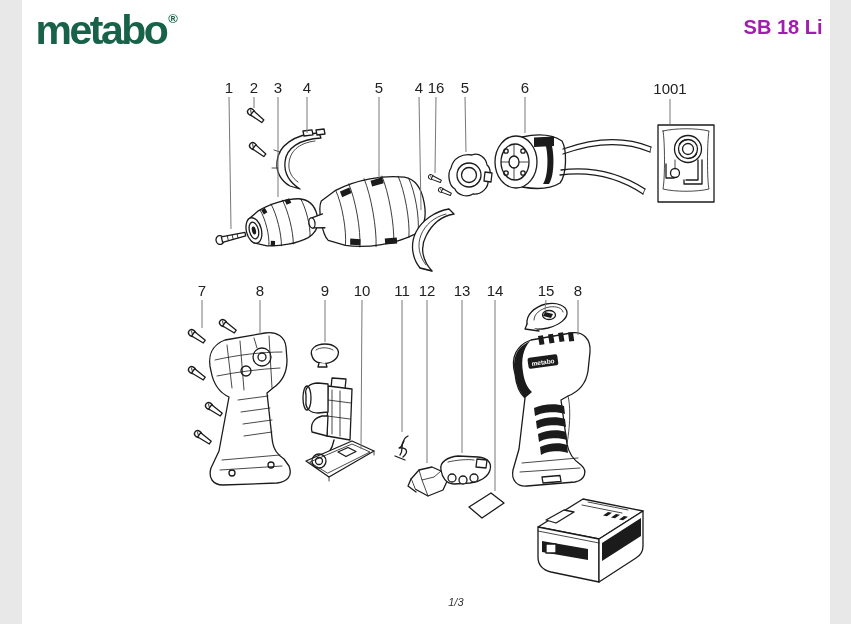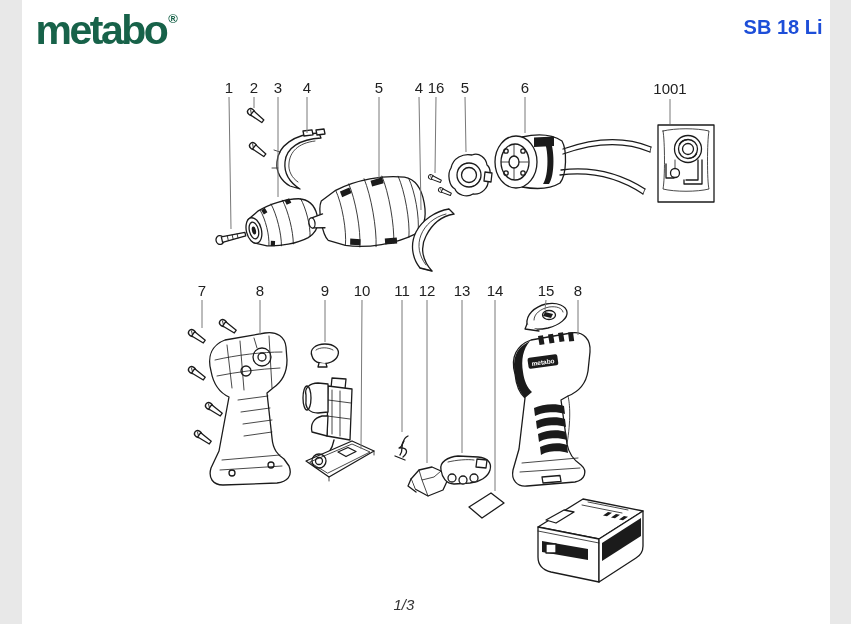--- a/index.html
+++ b/index.html
@@ -15,25 +15,25 @@
     position:absolute;left:14px;top:10px;
     font-weight:bold;font-size:41px;letter-spacing:-2.5px;
     line-height:1;
   }
   .logo .reg{
     font-size:13px;letter-spacing:0;
     vertical-align:super;position:relative;top:-6px;left:2px;
   }
   .model-title{
     position:absolute;right:7px;top:16px;
-    font-weight:bold;font-size:20px;color:#1d4ed8;
+    font-weight:bold;font-size:20px;color:#a21caf;
   }
   .footer-page{
     position:absolute;left:372px;top:596px;width:70px;
-    text-align:left;font-style:italic;font-size:15px;color:#333;
+    text-align:right;font-style:italic;font-size:11px;color:#333;
   }
   svg .ol{fill:none;stroke:#1b1b1b;stroke-width:1.3;stroke-linejoin:round;stroke-linecap:round;}
   svg .olw{fill:#ffffff;stroke:#1b1b1b;stroke-width:1.3;stroke-linejoin:round;stroke-linecap:round;}
   svg .thin{fill:none;stroke:#1b1b1b;stroke-width:0.8;stroke-linejoin:round;stroke-linecap:round;}
   svg .dk{fill:#1b1b1b;stroke:none;}
   svg .leader{stroke:#787878;stroke-width:1;}
   svg .callout-num{
     font-family:"Liberation Sans",sans-serif;
     font-size:15px;fill:#222;text-anchor:middle;
   }

